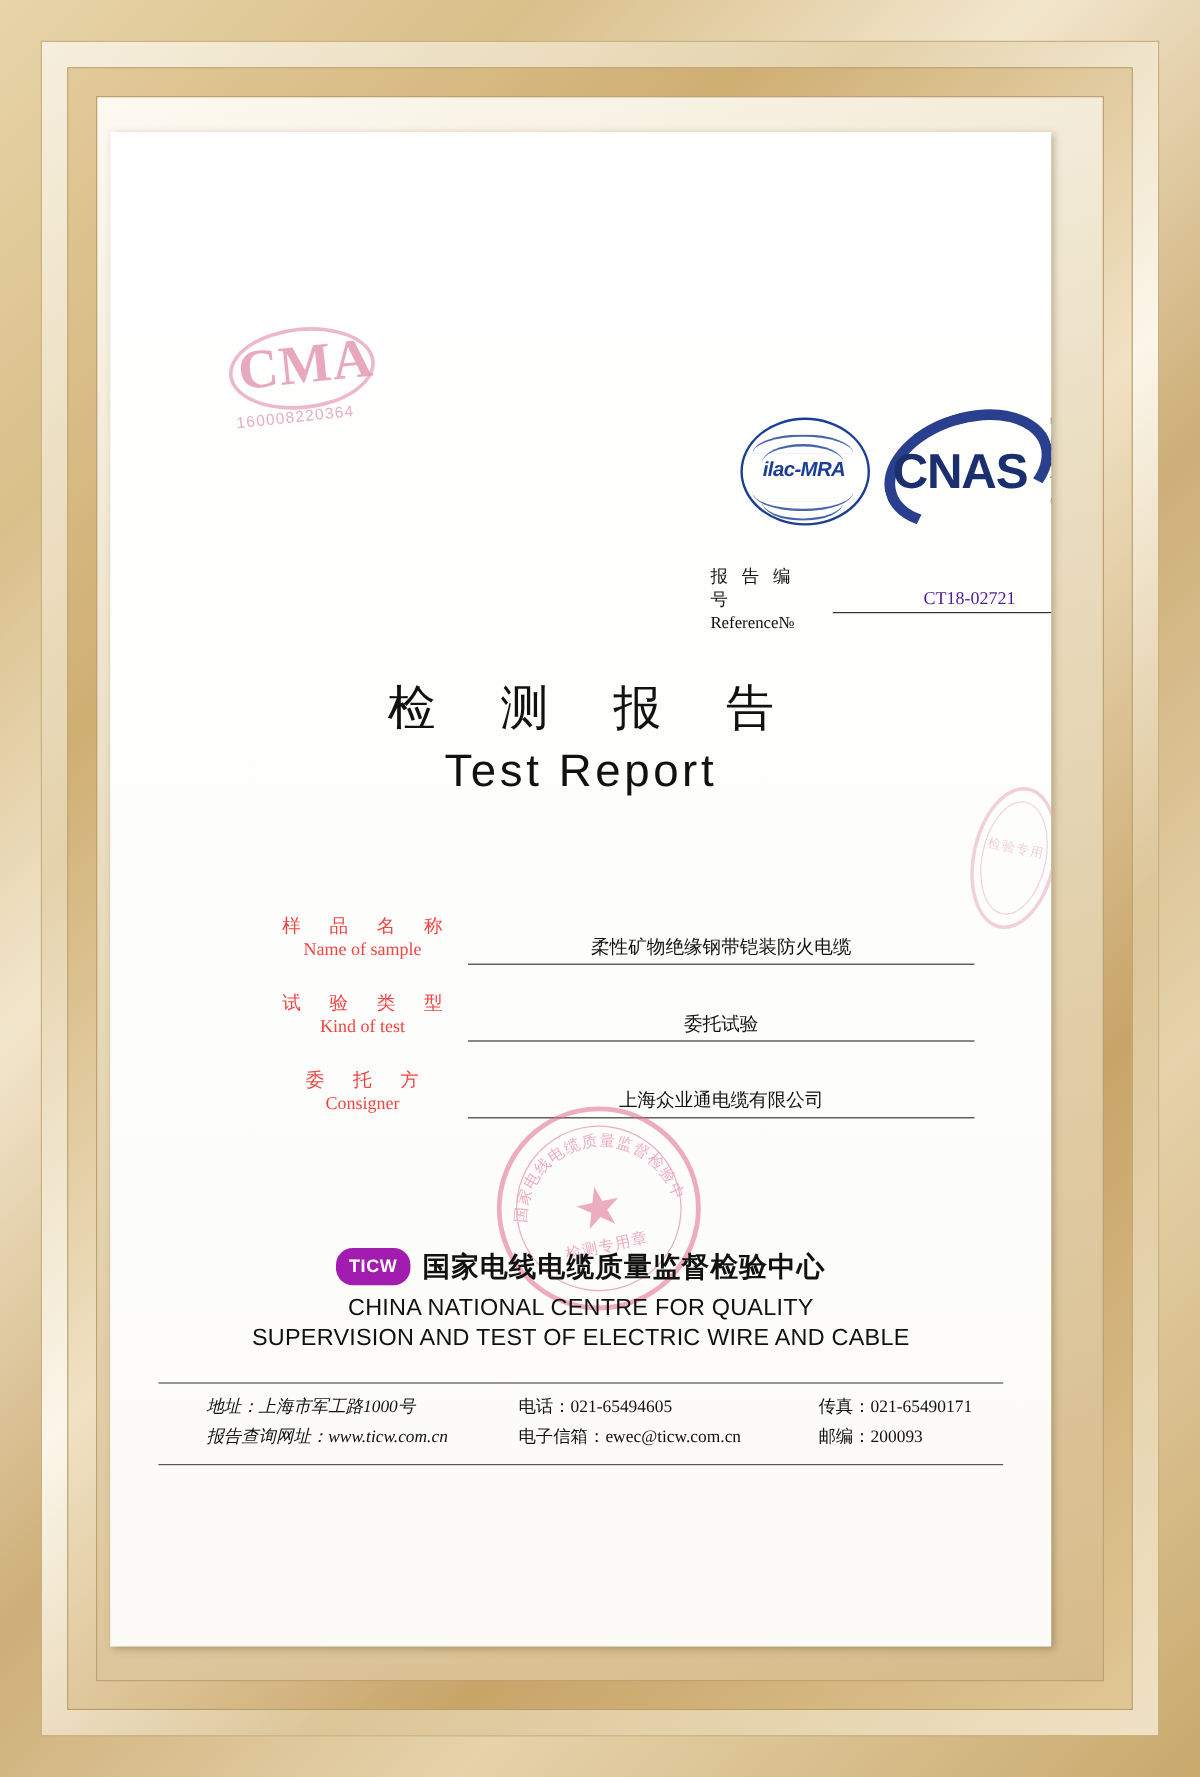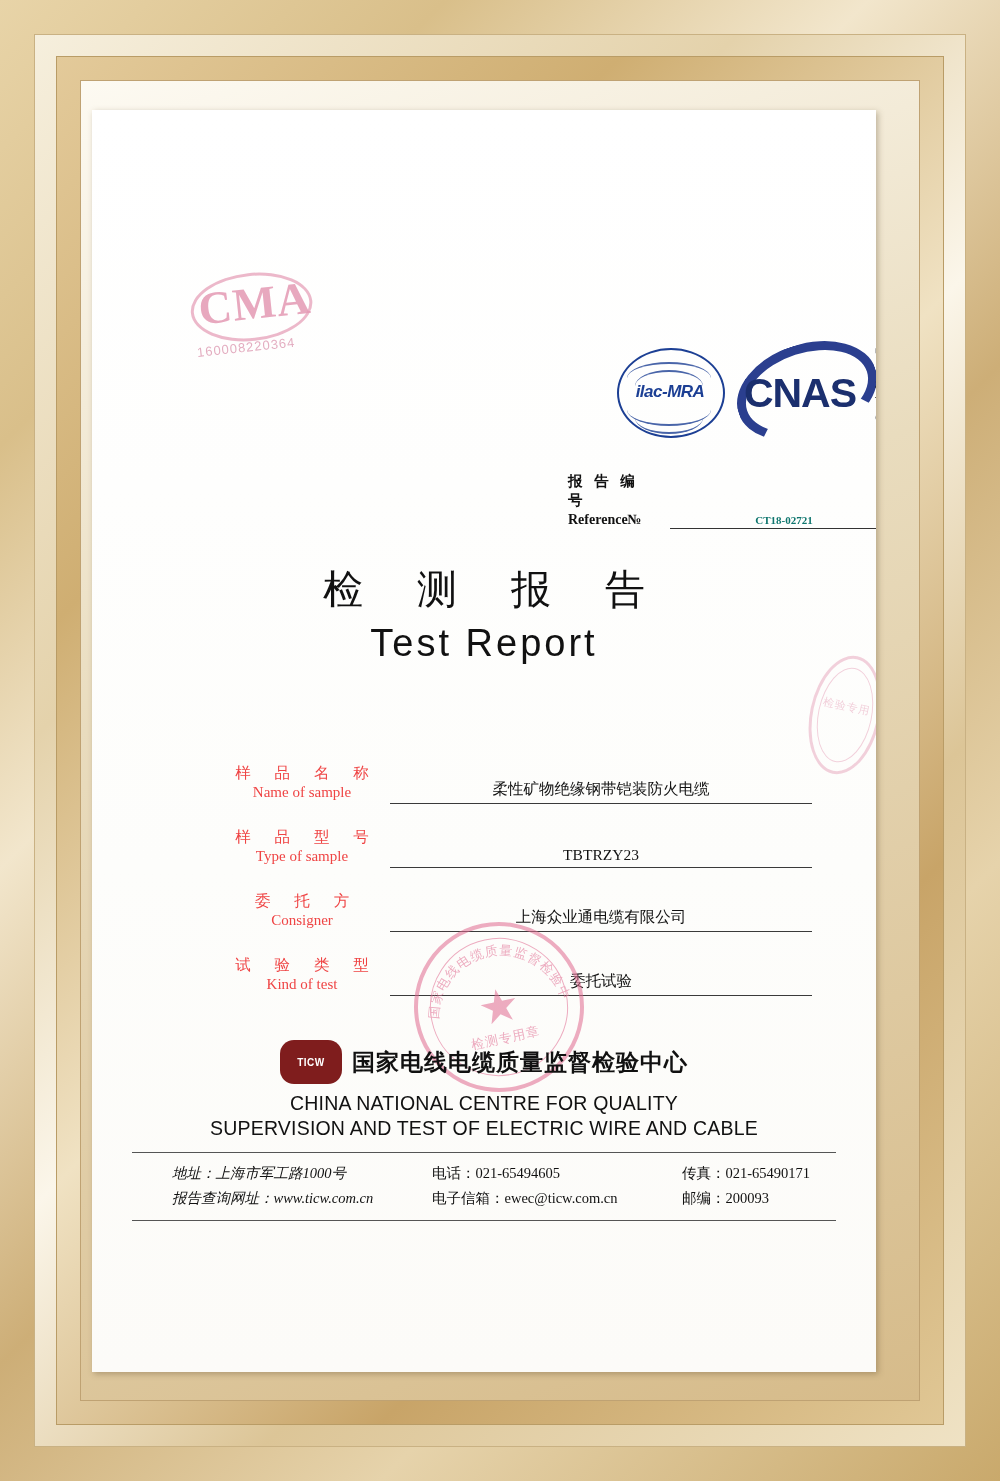--- a/index.html
+++ b/index.html
@@ -168,46 +168,45 @@
     width: 100px;
     font-family: "Liberation Sans", sans-serif;
     font-size: 12.5px;
     line-height: 16.5px;
     color: #1a1a1a;
   }
 
   
   .refblock {
     position: absolute;
-    left: 476px; top: 362px;
+    left: 500px; top: 362px;
     width: 330px;
     display: flex;
-    align-items: flex-end;
-    font-weight: bold;
+    align-items: center;
   }
   .ref-labels {
     width: 96px;
     font-size: 14px;
     line-height: 19px;
     color: #111;
   }
   .ref-labels .cn {
     letter-spacing: 4px;
     font-size: 14.5px;
   }
   .ref-labels .en {
     font-size: 14px;
   }
   .ref-value {
     flex: 1;
     border-bottom: 1px solid #333;
     text-align: center;
-    font-size: 11px;
+    font-size: 15px;
     padding-bottom: 2px;
-    color: #0f766e;
+    color: #4c1d95;
     margin-left: 6px;
   }
 
   
   .title-cn {
     position: absolute;
     left: 0; top: 452px;
     width: 784px;
     text-align: center;
     font-size: 40px;
@@ -363,27 +362,27 @@
   .org-line1 {
     display: flex;
     align-items: center;
     justify-content: center;
     gap: 10px;
   }
   .ticw-logo {
     display: inline-flex;
     align-items: center;
     justify-content: center;
-    width: 62px; height: 44px;
+    width: 62px; height: 31px;
     border-radius: 14px;
-    background: #7f1d1d;
+    background: #a21caf;
     color: #fff;
     font-family: "Liberation Sans", sans-serif;
     font-weight: bold;
-    font-size: 10px;
+    font-size: 15px;
     letter-spacing: .5px;
   }
   .org-cn {
     font-size: 23px;
     font-weight: bold;
     color: #111;
     letter-spacing: 1px;
   }
   .org-en {
     margin-top: 7px;
@@ -468,42 +467,35 @@
 
   <div class="fields">
     <div class="field-row">
       <div class="field-label">
         <span class="cn">样 品 名 称</span>
         <span class="en">Name of sample</span>
       </div>
       <div class="field-value">柔性矿物绝缘钢带铠装防火电缆</div>
     </div>
 
+
     <div class="field-row">
       <div class="field-label">
-        <span class="cn">样 品 型 号</span>
-        <span class="en">Type of sample</span>
+        <span class="cn">试 验 类 型</span>
+        <span class="en">Kind of test</span>
       </div>
-      <div class="field-value">TBTRZY23</div>
+      <div class="field-value">委托试验</div>
     </div>
 
     <div class="field-row">
       <div class="field-label">
         <span class="cn">委 托 方</span>
         <span class="en">Consigner</span>
       </div>
       <div class="field-value">上海众业通电缆有限公司</div>
-    </div>
-
-    <div class="field-row">
-      <div class="field-label">
-        <span class="cn">试 验 类 型</span>
-        <span class="en">Kind of test</span>
-      </div>
-      <div class="field-value">委托试验</div>
     </div>
   </div>
 
   <div class="side-stamp">
     <div class="so"></div>
     <div class="si"></div>
     <div class="st">检验专用</div>
   </div>
 
   <div class="red-stamp">

